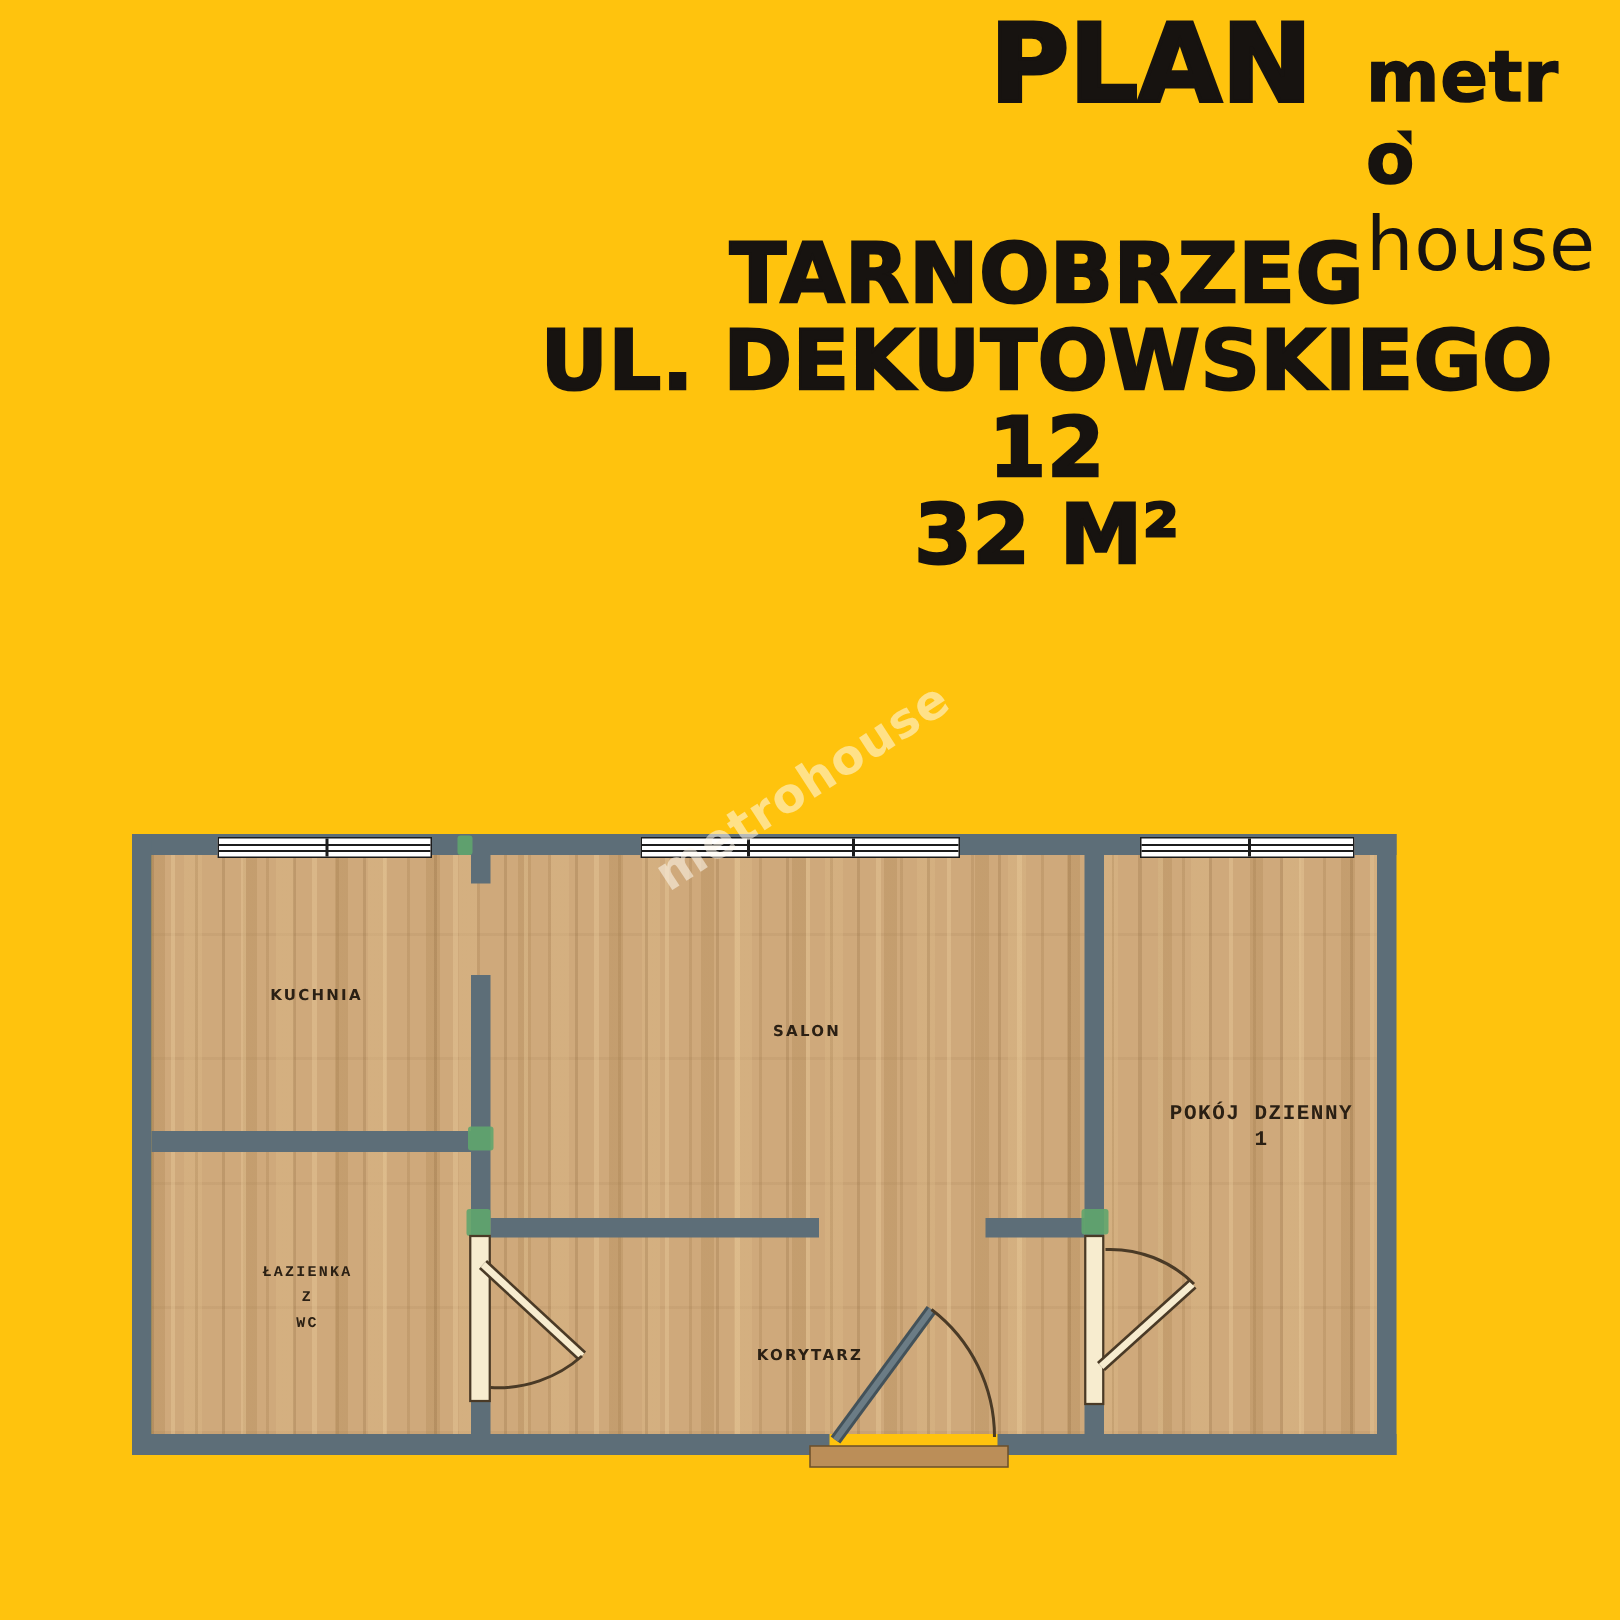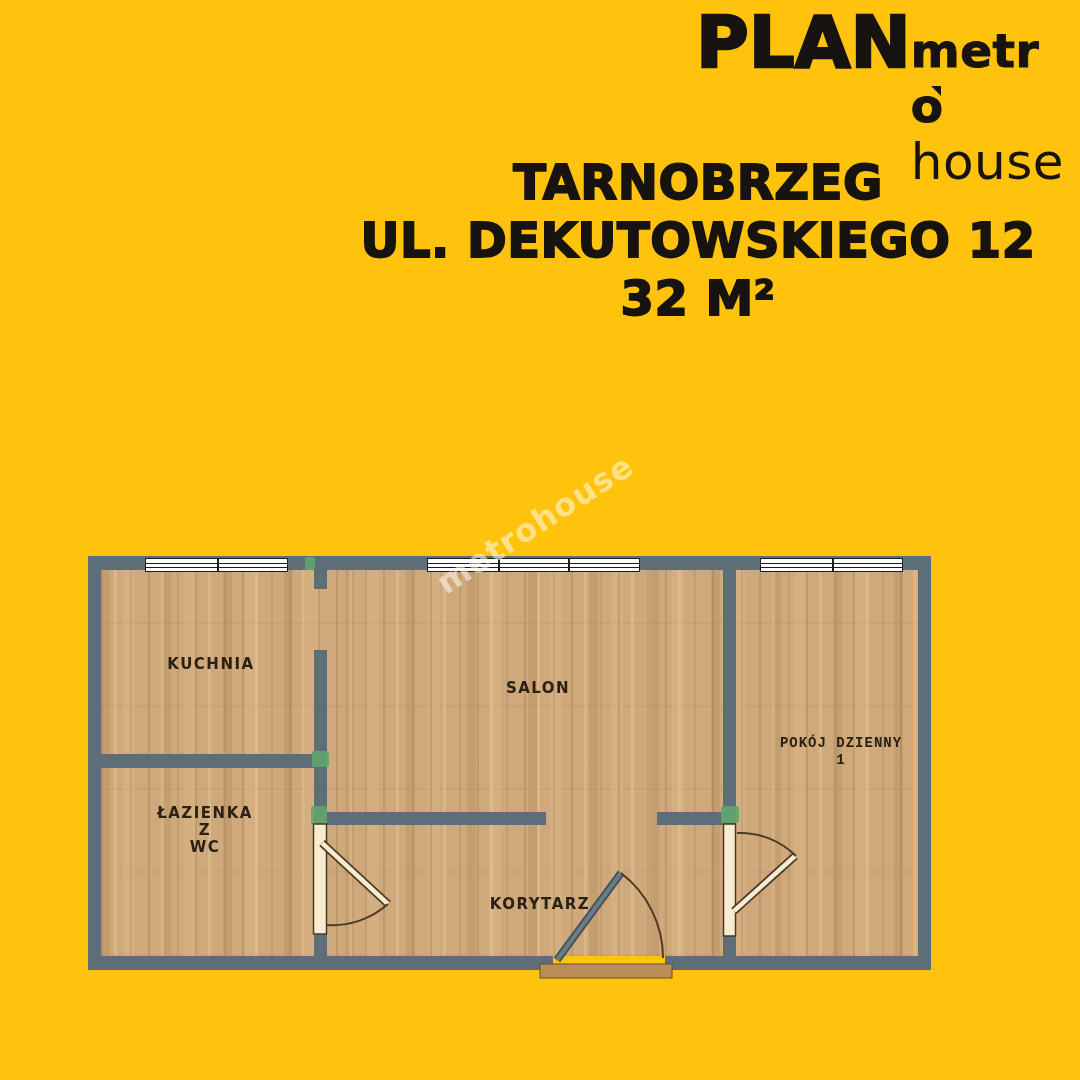--- a/index.html
+++ b/index.html
@@ -7,21 +7,21 @@
     position:relative;
     width:1080px;height:1080px;
     overflow:hidden;
     background:var(--c-bg,#ffc30d);
     font-family:"DejaVu Sans","Liberation Sans",sans-serif;
   }
 
   
   .brand-row{
     position:absolute;top:6px;right:16px;
-    display:flex;align-items:baseline;
+    display:flex;align-items:baseline;gap:36px;
     color:var(--c-text,#171310);
   }
   .plan-title{
     font-size:72px;line-height:1;font-weight:bold;
     letter-spacing:0px;
     -webkit-text-stroke:2.5px var(--c-text,#171310);
   }
   .brand-logo{display:flex;align-items:baseline;flex-direction:column;}
   .brand-metro{
     font-size:47px;font-weight:bold;letter-spacing:0.5px;
@@ -34,21 +34,21 @@
     border:7px solid transparent;
     border-bottom-color:var(--c-text,#171310);
     transform:rotate(45deg);
   }
   .brand-house{font-size:50px;font-weight:normal;letter-spacing:0.5px;}
 
   
   .address{
     position:absolute;top:153px;left:320px;width:756px;
     text-align:center;
-    font-size:48px;line-height:58px;font-weight:bold;
+    font-size:55px;line-height:58px;font-weight:bold;
     color:var(--c-text,#171310);
     -webkit-text-stroke:1.8px var(--c-text,#171310);
     letter-spacing:0.5px;
   }
 
   
   .watermark{
     position:absolute;left:535px;top:524px;
     transform:translate(-50%,-50%) rotate(-33deg);
     font-size:32px;font-weight:bold;letter-spacing:1px;
@@ -73,21 +73,21 @@
       linear-gradient(to bottom, rgba(0,0,0,0) 4px, var(--c-line,#1c1c1c) 4px, var(--c-line,#1c1c1c) 5px, rgba(0,0,0,0) 5px, rgba(0,0,0,0) 8px, var(--c-line,#1c1c1c) 8px, var(--c-line,#1c1c1c) 9px, rgba(0,0,0,0) 9px),
       var(--c-window,#fff);
     border:1.5px solid var(--c-line,#1c1c1c);
     box-sizing:border-box;
   }
   .win-div{position:absolute;top:0;width:2px;height:100%;background:var(--c-line,#1c1c1c);}
   .jmark{position:absolute;background:var(--c-green,#5fa56d);opacity:.9;z-index:3;border-radius:2px;}
 
   .rlabel{
     position:absolute;transform:translate(-50%,-50%);
-    font-size:15px;font-weight:bold;letter-spacing:1.5px;
+    font-size:10px;font-weight:bold;letter-spacing:1.5px;
     color:var(--c-label,#2b2014);white-space:nowrap;text-align:center;
     z-index:4;line-height:17px;
   }
   .rlabel.small{font-size:14px;letter-spacing:1px;}
 
   .doors-svg{position:absolute;inset:0;z-index:5;pointer-events:none;}
 </style>
 </head>
 <body>
 
@@ -142,21 +142,21 @@
     <div class="jmark" style="left:312px;top:751px;width:17px;height:16px;"></div>
     <div class="jmark" style="left:311px;top:806px;width:16px;height:18px;"></div>
     <div class="jmark" style="left:721px;top:806px;width:18px;height:17px;"></div>
 
     <div class="rlabel" style="left:211px;top:664px;">KUCHNIA</div>
     <div class="rlabel" style="left:538px;top:688px;">SALON</div>
     <div class="rlabel small" style="left:841px;top:752px;font-family:Liberation Mono, monospace;">
       <div>POKÓJ DZIENNY</div>
       <div>1</div>
     </div>
-    <div class="rlabel" style="left:205px;top:830px;">
+    <div class="rlabel" style="left:205px;top:866px;font-family:Liberation Mono, monospace;">
       <div>ŁAZIENKA</div>
       <div>Z</div>
       <div>WC</div>
     </div>
     <div class="rlabel" style="left:540px;top:884px;margin-top:20px;">KORYTARZ</div>
 
     <svg class="doors-svg" viewBox="0 0 1080 1080">
 
       <rect x="313.5" y="824" width="13" height="110" style="fill:var(--c-door,#f7eccf);stroke:var(--c-door-border,#4a3a26);stroke-width:1.5"></rect>
       <line x1="322" y1="843" x2="388" y2="904" style="stroke:var(--c-door-border,#4a3a26);stroke-width:8"></line>

